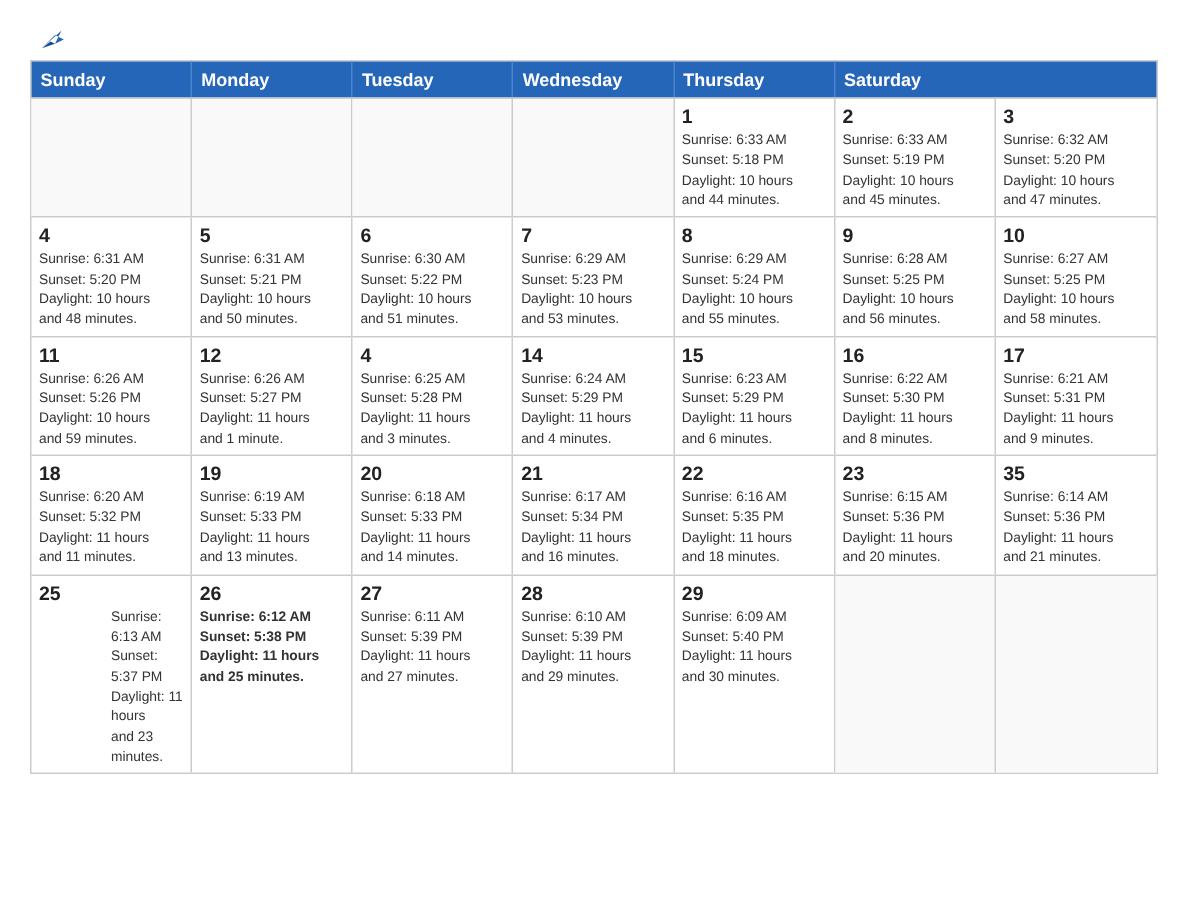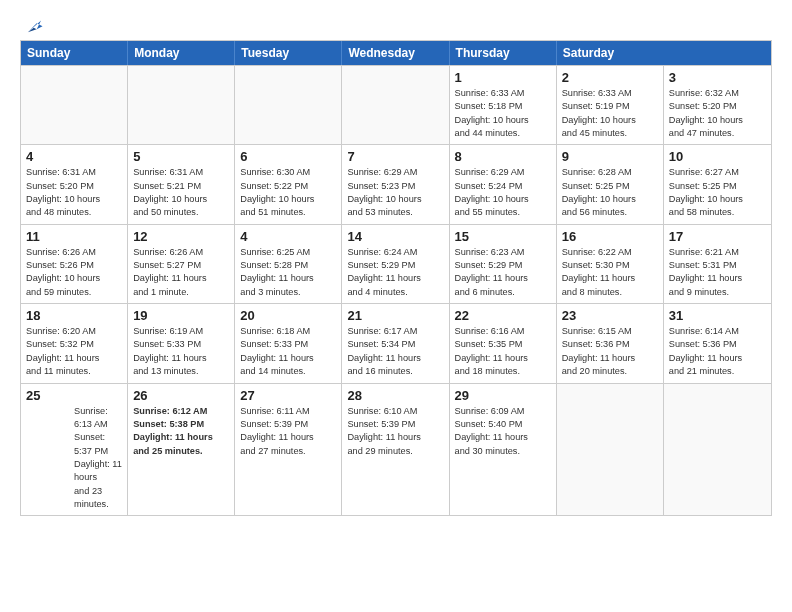--- a/index.html
+++ b/index.html
@@ -318,21 +318,21 @@
 and 18 minutes.</div>
           </div>
           <div class="cal-cell">
             <span class="day-num">23</span>
             <div class="day-info" style="white-space: pre-line;">Sunrise: 6:15 AM
 Sunset: 5:36 PM
 Daylight: 11 hours
 and 20 minutes.</div>
           </div>
           <div class="cal-cell">
-            <span class="day-num">31</span>
+            <span class="day-num">35</span>
             <div class="day-info" style="white-space: pre-line;">Sunrise: 6:14 AM
 Sunset: 5:36 PM
 Daylight: 11 hours
 and 21 minutes.</div>
           </div>
         </div>
         <div class="cal-row">
           <div class="cal-cell">
             <span class="day-num">25</span>
             <div class="day-info" style="white-space: pre-line; margin-left: 48px;">Sunrise: 6:13 AM

